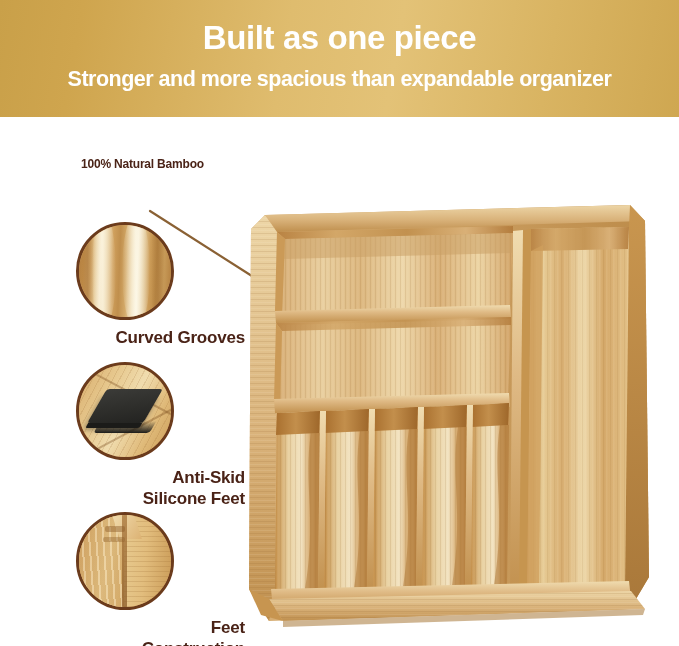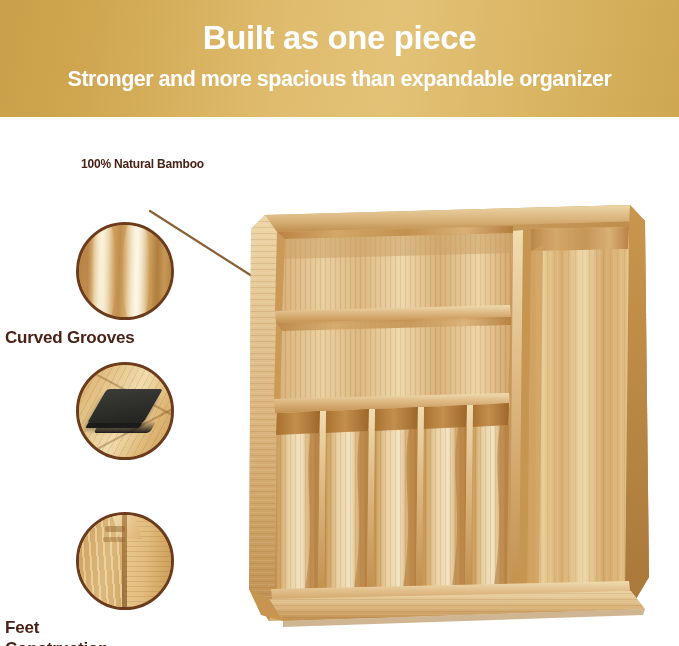--- a/index.html
+++ b/index.html
@@ -70,21 +70,21 @@
     left: 0; top: 0;
     width: 679px;
     height: 646px;
     pointer-events: none;
   }
 
   
   .feature-block {
     position: absolute;
     width: 240px;
-    text-align: left;
+    text-align: right;
   }
   .feature-circle {
     width: 98px;
     height: 98px;
     margin: 0 auto;
     border-radius: 50%;
     border: 3px solid #6b3b1c;
     overflow: hidden;
     position: relative;
     box-sizing: border-box;
@@ -255,20 +255,24 @@
 </div>
 
 <div class="feature-block" style="left:5px; top:362px;">
   <div class="feature-circle">
     <div class="foot-art">
       <div class="seam seam-a"></div>
       <div class="seam seam-b"></div>
       <div class="foot-pad-side"></div>
       <div class="foot-pad"></div>
     </div>
+  </div>
+  <div class="feature-label">
+    <div>Anti-Skid</div>
+    <div>Silicone Feet</div>
   </div>
 </div>
 
 <div class="feature-block" style="left:5px; top:512px;">
   <div class="feature-circle">
     <div class="solid-art">
       <div class="solid-left"></div>
       <div class="solid-bevel"></div>
       <div class="solid-edge"></div>
       <div class="solid-notch"></div>

